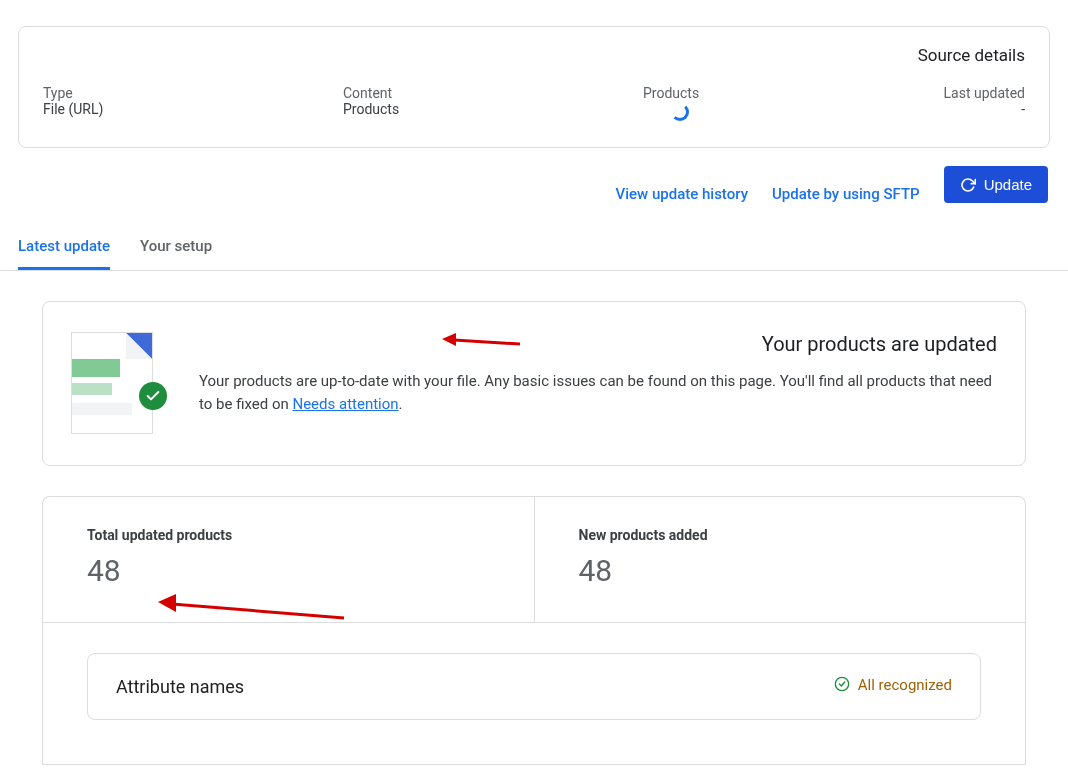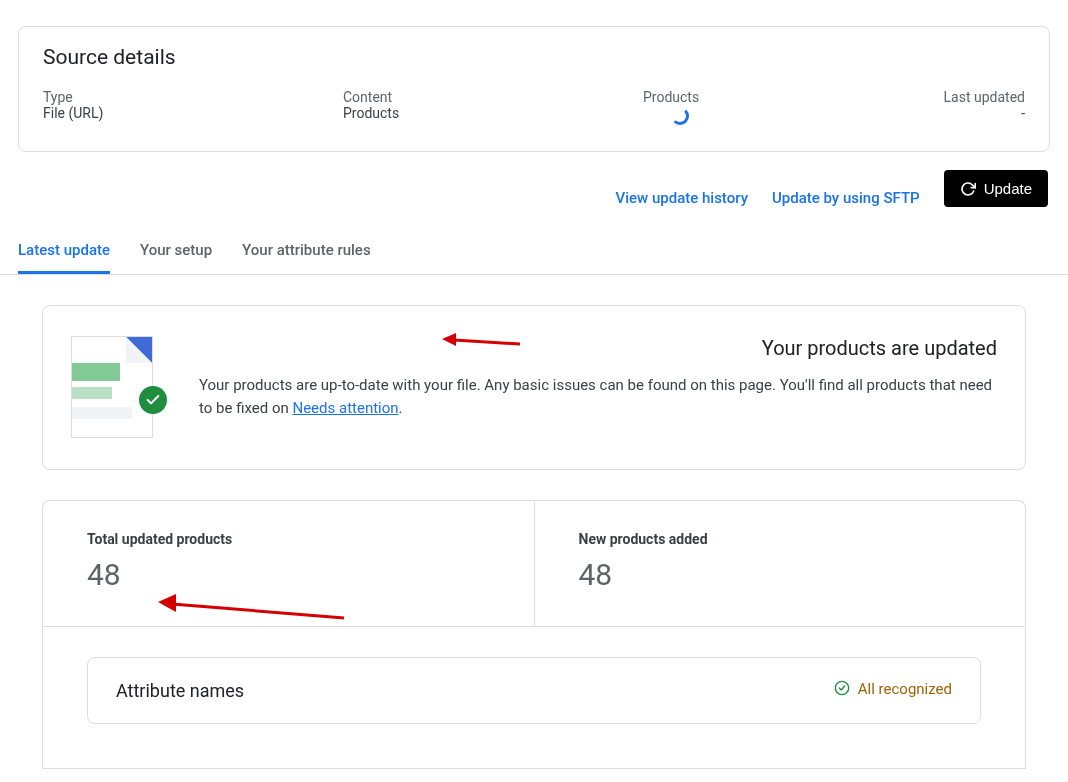--- a/index.html
+++ b/index.html
@@ -16,23 +16,24 @@
     border: 1px solid #dadce0;
     border-radius: 8px;
     background: #fff;
   }
   
   .source-card {
     margin: 26px 18px 0 18px;
     padding: 18px 24px 22px 24px;
   }
   .source-title {
-    font-size: 21px;
+    font-size: 17px;
     color: #202124;
     margin-bottom: 20px;
+    text-align: right;
   }
   .source-grid {
     display: flex;
     gap: 0;
   }
   .source-col { flex: 0 0 auto; }
   .source-col.type     { width: 300px; }
   .source-col.content  { width: 300px; }
   .source-col.products { width: 300px; }
   .source-col.updated  { flex: 1; text-align: right; }
@@ -63,21 +64,21 @@
     gap: 24px;
     margin: 18px 20px 0 0;
   }
   .link-btn {
     color: #1a73e8;
     font-weight: 500;
     font-size: 15px;
     cursor: pointer;
   }
   .update-btn {
-    background: #000000;
+    background: #1d4ed8;
     color: #fff;
     border: none;
     border-radius: 4px;
     padding: 10px 16px;
     font-size: 15px;
     font-weight: 500;
     display: flex;
     align-items: center;
     gap: 8px;
     cursor: pointer;
@@ -238,21 +239,20 @@
         <path d="M20.49 15a9 9 0 1 1-2.12-9.36L23 10"></path>
       </svg>
     </span>
     <span>Update</span>
   </button>
 </div>
 
 <div class="tabs">
   <div class="tab active">Latest update</div>
   <div class="tab">Your setup</div>
-  <div class="tab">Your attribute rules</div>
 </div>
 
 <div class="card status-card">
   <div class="illus">
     <div class="doc">
       <div class="fold"></div>
       <div class="bar1"></div>
       <div class="bar2"></div>
       <div class="bar3"></div>
     </div>

